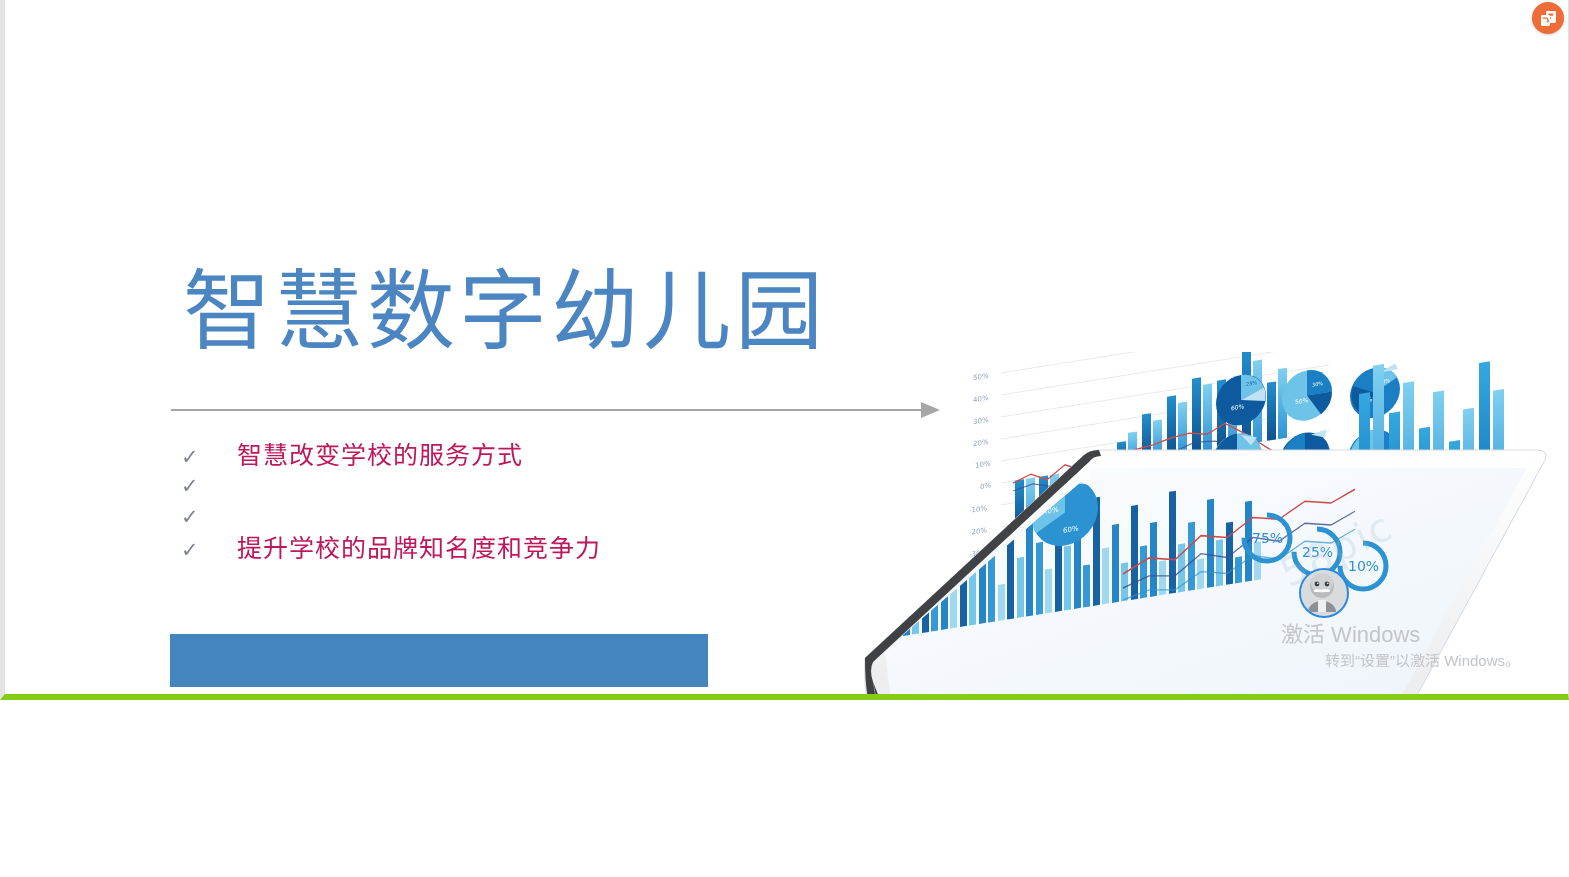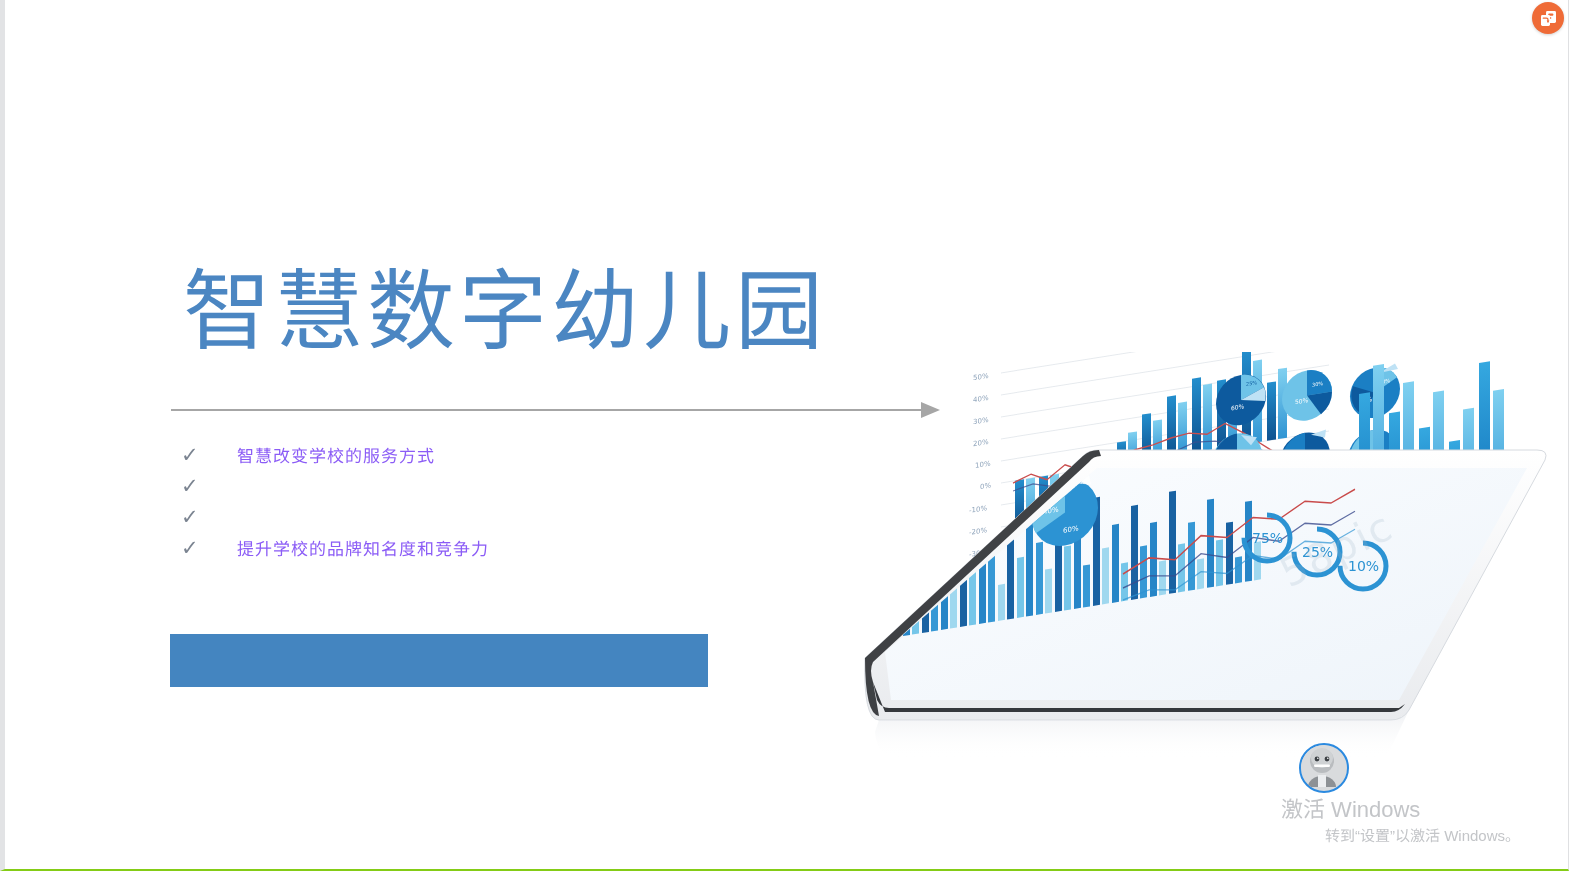--- a/index.html
+++ b/index.html
@@ -6,26 +6,26 @@
   html,body{margin:0;padding:0;}
   body{
     width:1569px;height:877px;
     background:#ffffff;
     font-family:"Liberation Sans","DejaVu Sans",sans-serif;
     overflow:hidden;
     position:relative;
   }
   #slide-root{
     position:absolute;inset:0;
-    width:1569px;height:871px;
+    width:1569px;height:700px;
     background:#ffffff;
     box-sizing:border-box;
     border-left:5px solid #e2e3e5;
     border-right:1px solid #dfe0e2;
-    border-bottom:2px solid #84cc16;
+    border-bottom:6px solid #84cc16;
     overflow:hidden;
   }
 
   
   #app-badge{
     position:absolute;top:2px;right:4px;
     width:32px;height:32px;border-radius:50%;
     background:#ef6b37;
     display:flex;align-items:center;justify-content:center;
     box-shadow:0 1px 3px rgba(0,0,0,.18);
@@ -74,24 +74,24 @@
   .bullet-check{
     width:56px;
     flex:0 0 56px;
     font-size:21px;
     color:#7b8491;
     font-family:"DejaVu Sans",sans-serif;
     line-height:31px;
   }
   .bullet-text{
     font-family:Liberation Serif, serif;
-    font-size:17px;
+    font-size:25px;
     line-height:31px;
     letter-spacing:1px;
-    color:#8b5cf6;
+    color:#be185d;
     white-space:nowrap;
   }
 
   
   #blue-bar{
     position:absolute;left:165px;top:634px;
     width:538px;height:53px;
     background:#4485c0;
     z-index:10;
   }

